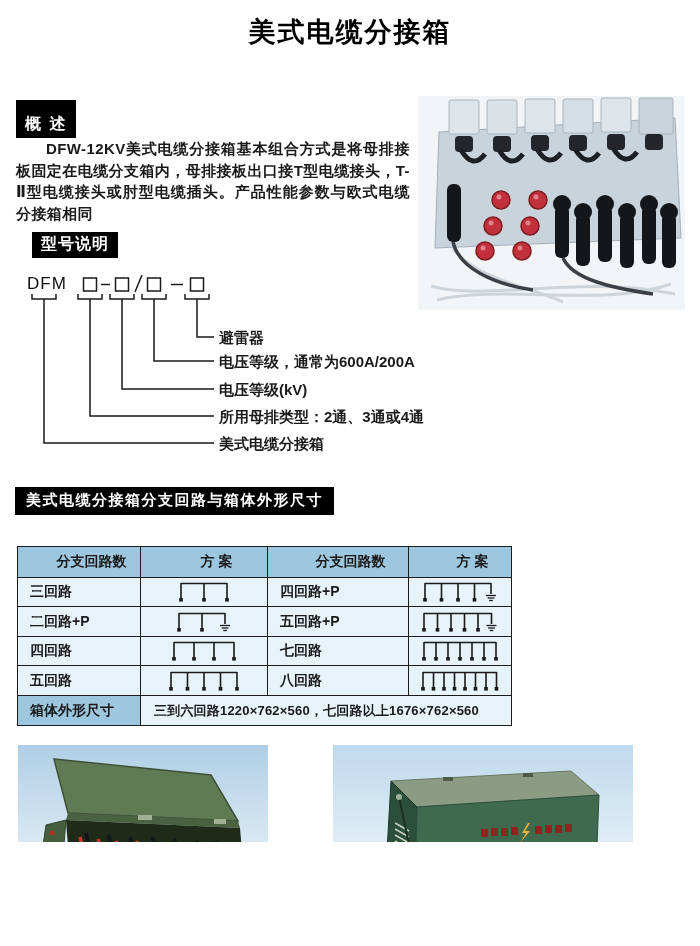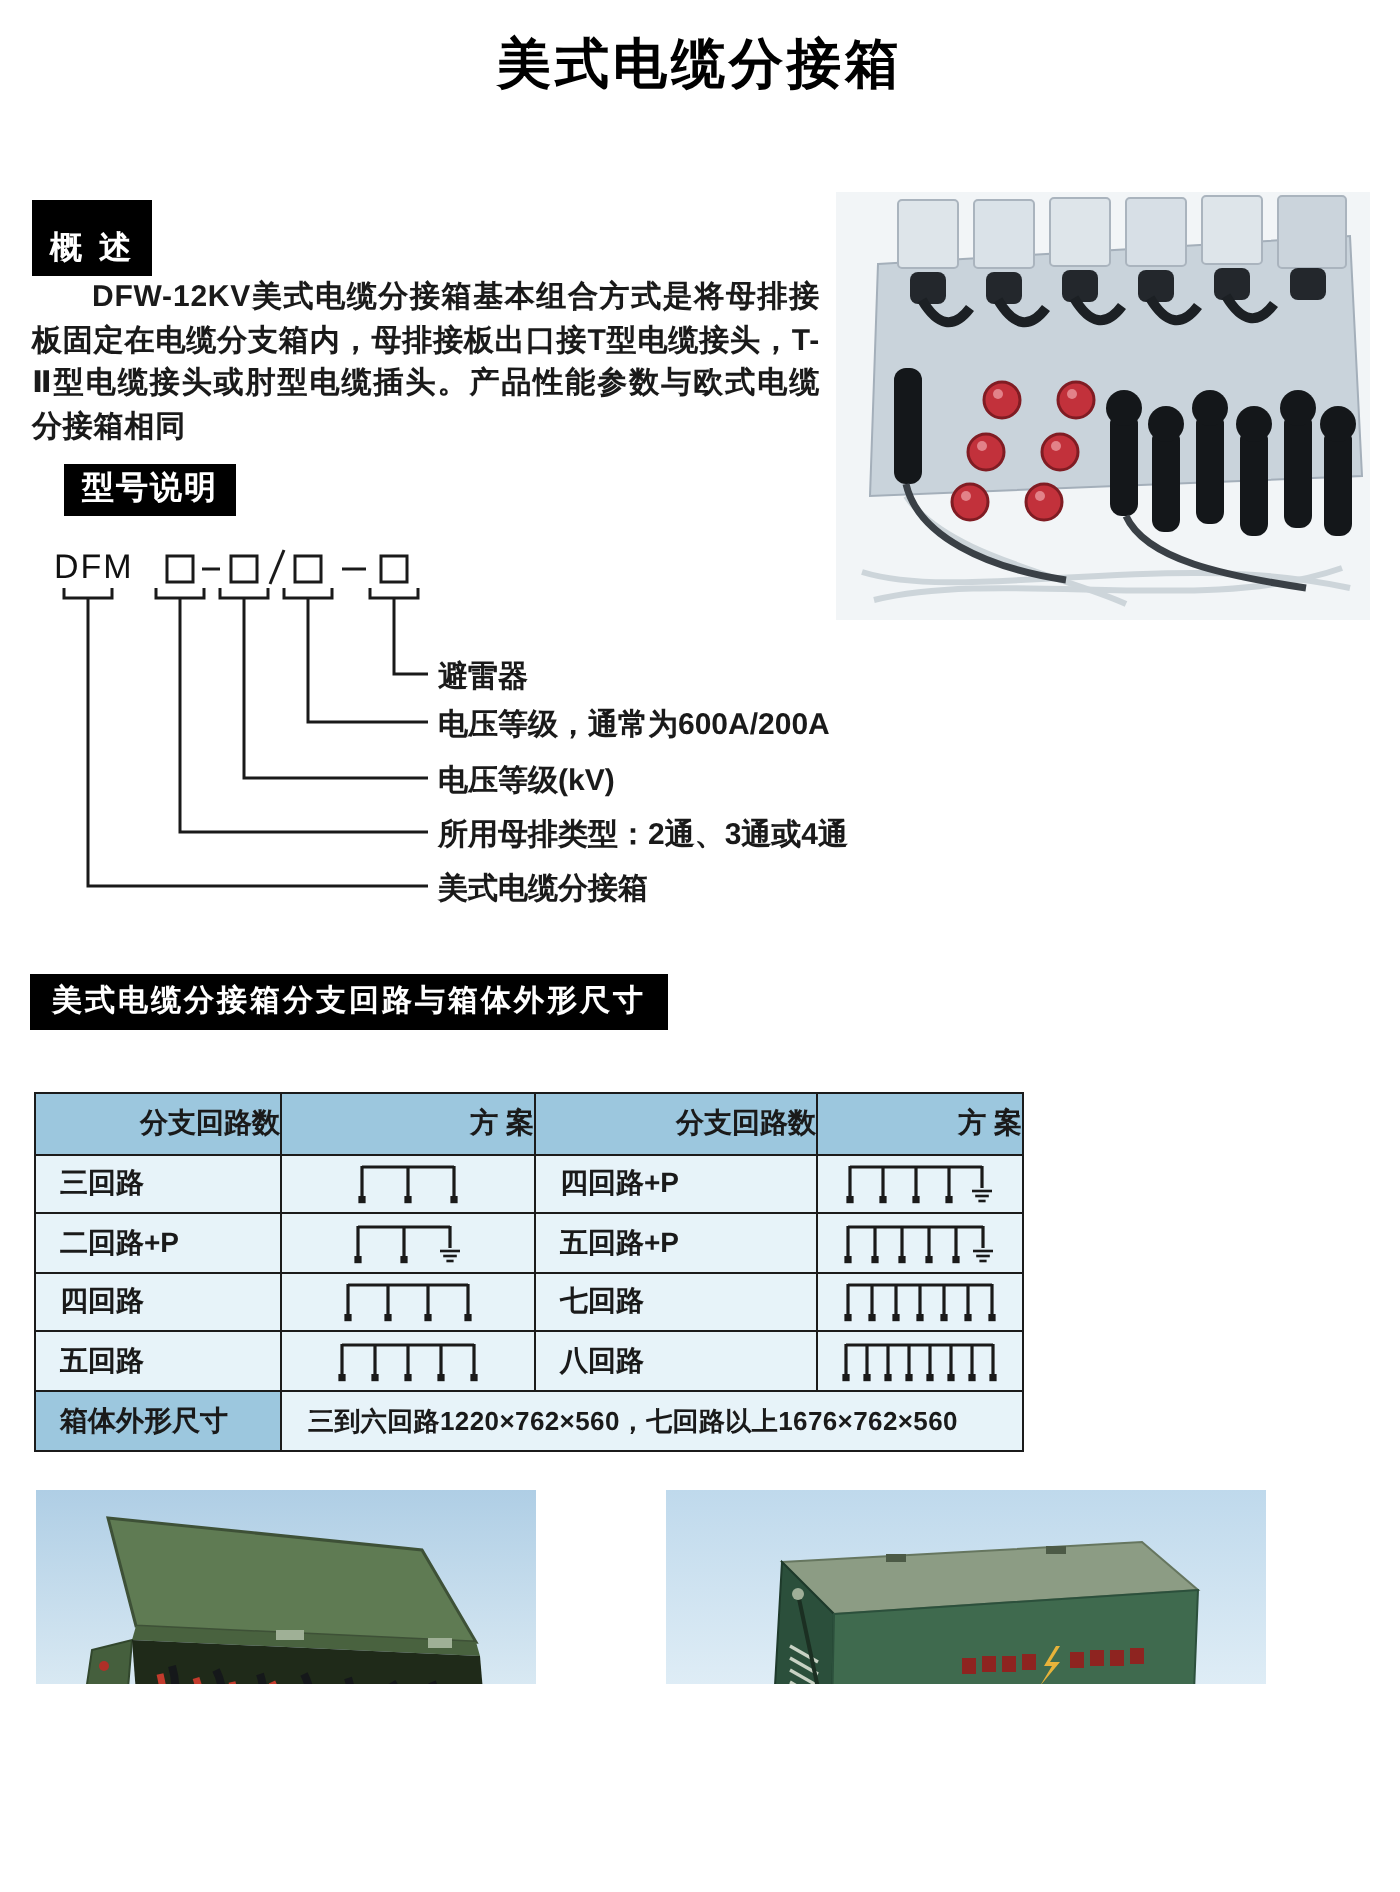--- a/index.html
+++ b/index.html
@@ -29,21 +29,21 @@
   .model-label{position:absolute;left:219px;font-size:15px;font-weight:600;white-space:nowrap;}
   .photo{position:absolute;overflow:hidden;}
   .photo svg{display:block;}
   .scheme-table{
     position:absolute;left:17px;top:546px;border-collapse:collapse;table-layout:fixed;
   }
   .scheme-table td{
     border:1px solid #1b1b1b;background:#E7F3F9;
     font-size:14px;font-weight:bold;padding:0;vertical-align:middle;
   }
-  .scheme-table td.hdr{background:#9CC7DE;text-align:right;padding-left:25px;}
+  .scheme-table td.hdr{background:#9CC7DE;text-align:center;padding-left:25px;}
   .scheme-table td.lbl{padding-left:12px;}
   .scheme-table td.sch{text-align:center;}
   .scheme-table td.dimlbl{background:#9CC7DE;padding-left:12px;}
   .scheme-table td.dimval{font-size:13px;font-weight:600;padding-left:13px;letter-spacing:.2px;margin-left:28px;}
 </style>
 </head>
 <body>
 
 <div class="page">
 

